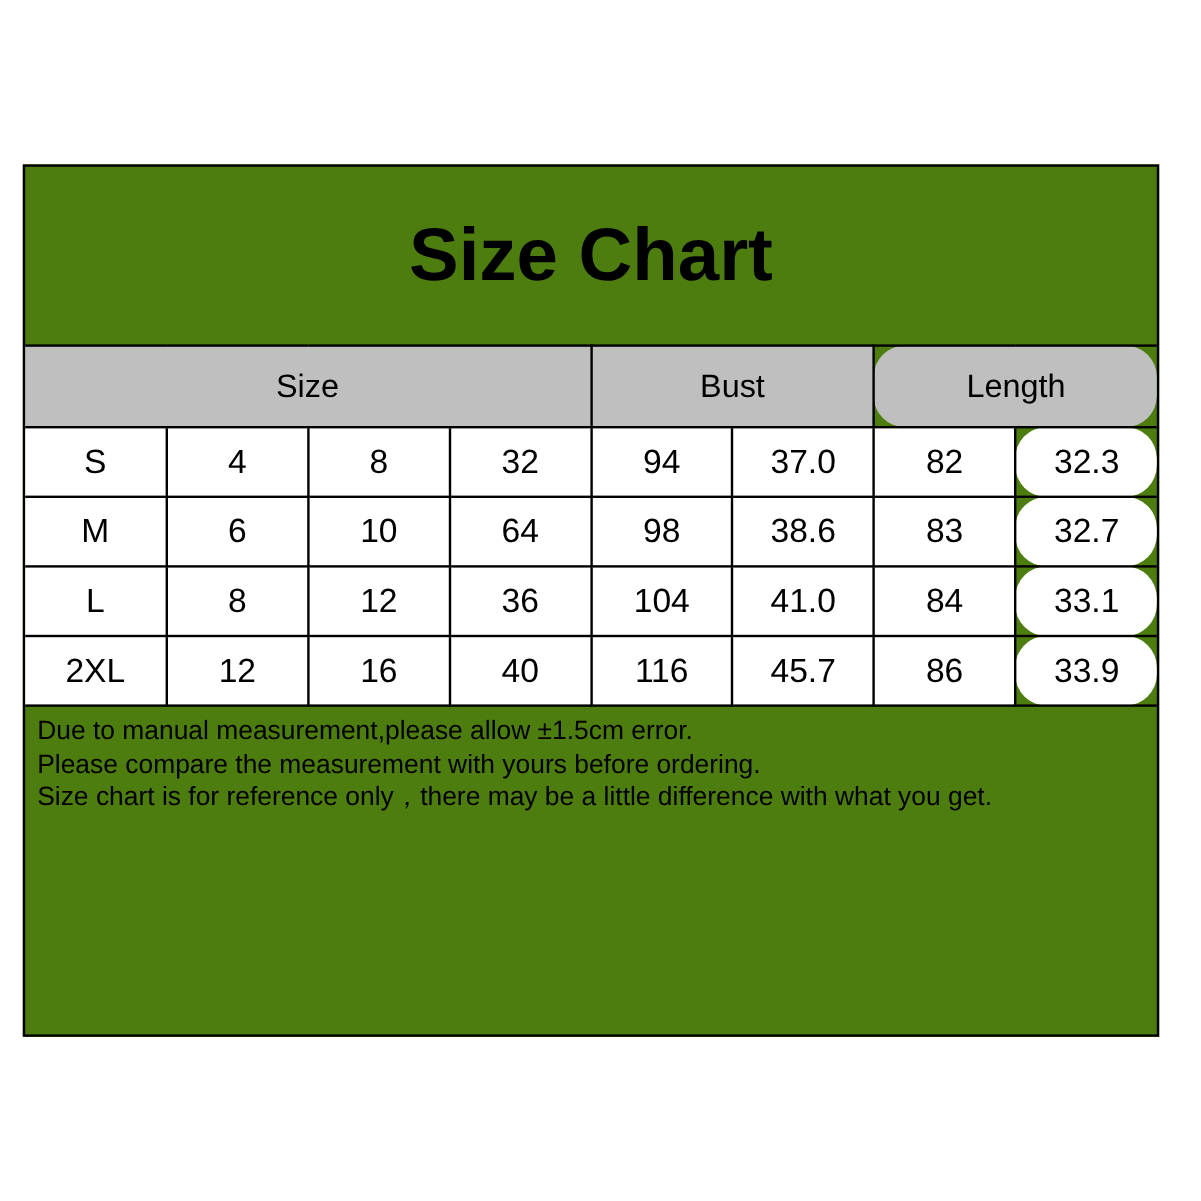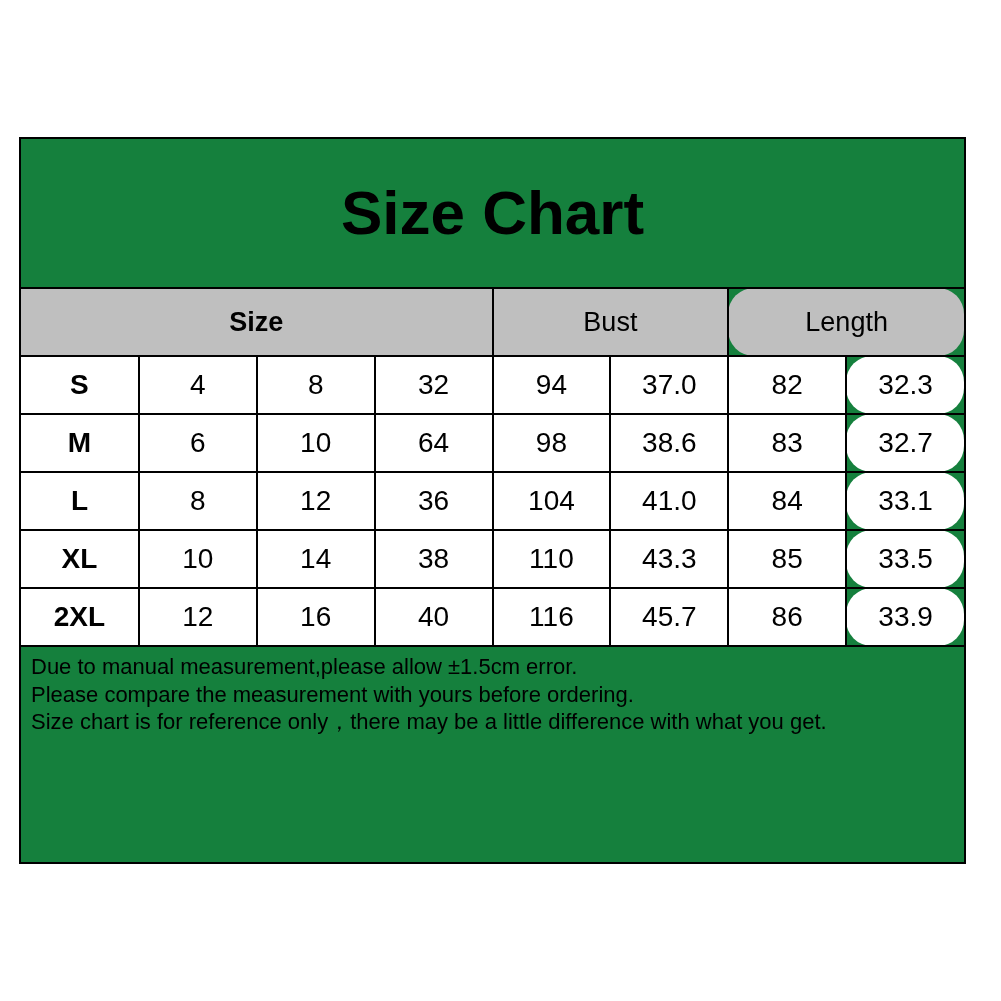--- a/index.html
+++ b/index.html
@@ -17,21 +17,21 @@
   }
 
   .chart-wrap {
     position: absolute;
     left: 19px;
     top: 137px;
     width: 947px;
     height: 727px;
     border: 2px solid #000000;
     box-sizing: border-box;
-    background: #15803d;
+    background: #4d7c0f;
   }
 
   .title-row {
     height: 148px;
     display: flex;
     align-items: center;
     justify-content: center;
     box-sizing: border-box;
   }
   .title-row .title {
@@ -66,21 +66,20 @@
     height: 68px;
     font-size: 27px;
   }
   tr.data-row td {
     background: #ffffff;
     height: 58px;
     font-size: 28px;
   }
   table.size-table tr td:first-child {
     border-left: none;
-    font-weight: bold;
   }
   table.size-table tr td:last-child {
     border-right: none;
     border-radius: 26px;
   }
 
   .note {
     padding: 6px 10px 0 10px;
     font-size: 22px;
     line-height: 1.26;
@@ -134,30 +133,20 @@
         <td>L</td>
         <td>8</td>
         <td>12</td>
         <td>36</td>
         <td>104</td>
         <td>41.0</td>
         <td>84</td>
         <td>33.1</td>
       </tr>
       <tr class="data-row">
-        <td>XL</td>
-        <td>10</td>
-        <td>14</td>
-        <td>38</td>
-        <td>110</td>
-        <td>43.3</td>
-        <td>85</td>
-        <td>33.5</td>
-      </tr>
-      <tr class="data-row">
         <td>2XL</td>
         <td>12</td>
         <td>16</td>
         <td>40</td>
         <td>116</td>
         <td>45.7</td>
         <td>86</td>
         <td>33.9</td>
       </tr>
     </tbody>

